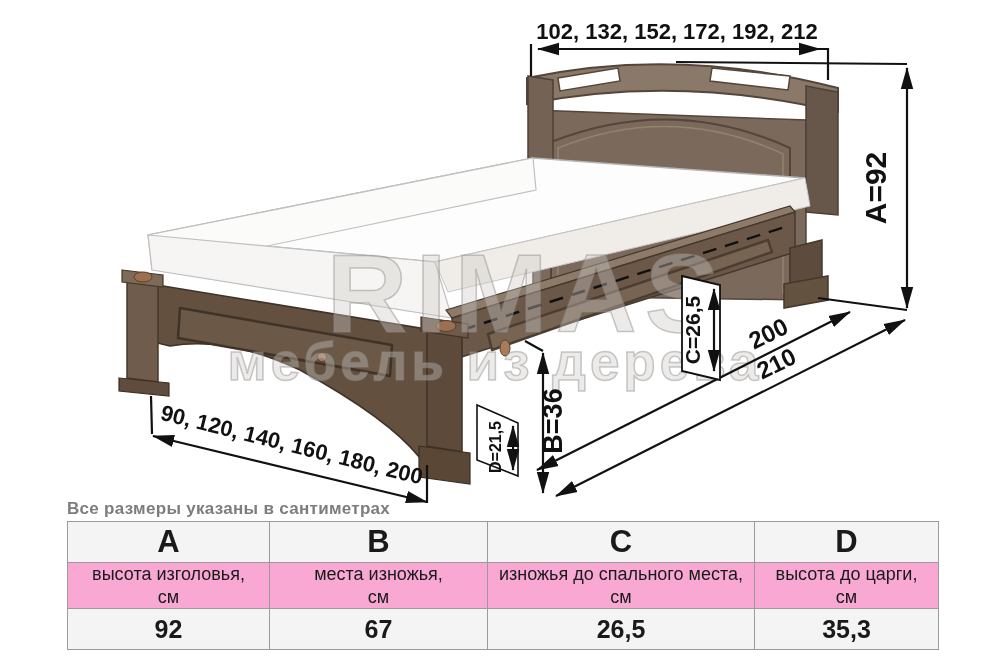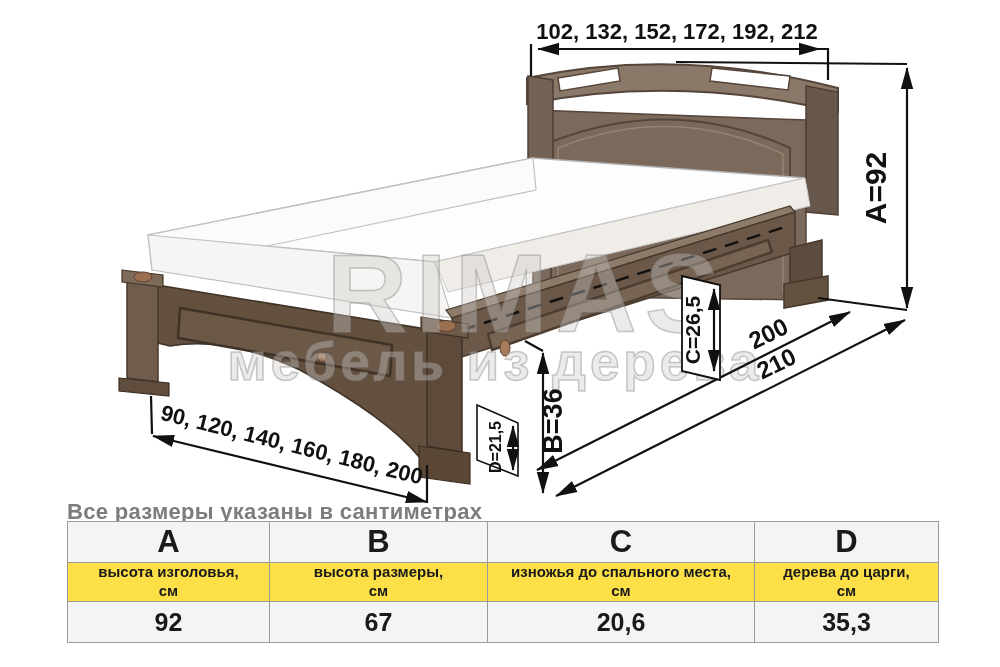--- a/index.html
+++ b/index.html
@@ -1,26 +1,26 @@
 <!DOCTYPE html>
 <html><head>
 <meta charset="utf-8">
 <style>
   html,body{margin:0;padding:0;background:#ffffff;}
   .page{position:relative;width:1000px;height:667px;background:#ffffff;overflow:hidden;
         font-family:"Liberation Sans", sans-serif;}
   .drawing{position:absolute;left:0;top:0;width:1000px;height:520px;}
-  .note{position:absolute;left:67px;top:499px;font-size:22px;font-weight:bold;color:#7d7d7d;
+  .note{position:absolute;left:67px;top:499px;font-size:17px;font-weight:bold;color:#7d7d7d;
         letter-spacing:.3px;}
   table.dims{position:absolute;left:67px;top:521px;width:871px;border-collapse:collapse;
              table-layout:fixed;}
   table.dims td{border:1px solid #9b9b9b;text-align:center;vertical-align:middle;
                 background:#f4f4f4;color:#1a1a1a;padding:0;}
   tr.letters td{height:40px;font-size:31px;font-weight:bold;}
-  tr.descs td{height:38px;font-size:15px;font-weight:bold;line-height:1.25;background:#fde047;}
+  tr.descs td{height:38px;font-size:18px;font-weight:normal;line-height:1.25;background:#f9a8d4;}
   tr.vals td{height:40px;font-size:25px;font-weight:bold;}
   .dimtxt{font-weight:bold;fill:#111111;}
   .wm{font-weight:bold;fill:rgba(205,202,199,0.38);stroke:rgba(140,138,136,0.45);stroke-width:1.5px;}
 </style>
 </head>
 <body>
 
 <div class="page">
 
   <svg class="drawing" viewBox="0 0 1000 520">
@@ -131,34 +131,34 @@
         <td>B</td>
         <td>C</td>
         <td>D</td>
       </tr>
       <tr class="descs">
         <td>
           <span>высота изголовья,</span><br>
           <span>см</span>
         </td>
         <td>
-          <span>высота размеры,</span><br>
+          <span>места изножья,</span><br>
           <span>см</span>
         </td>
         <td>
           <span>изножья до спального места,</span><br>
           <span>см</span>
         </td>
         <td>
-          <span>дерева до царги,</span><br>
+          <span>высота до царги,</span><br>
           <span>см</span>
         </td>
       </tr>
       <tr class="vals">
         <td>92</td>
         <td>67</td>
-        <td>20,6</td>
+        <td>26,5</td>
         <td>35,3</td>
       </tr>
     </tbody>
   </table>
 
 </div>
 
 </body></html>

